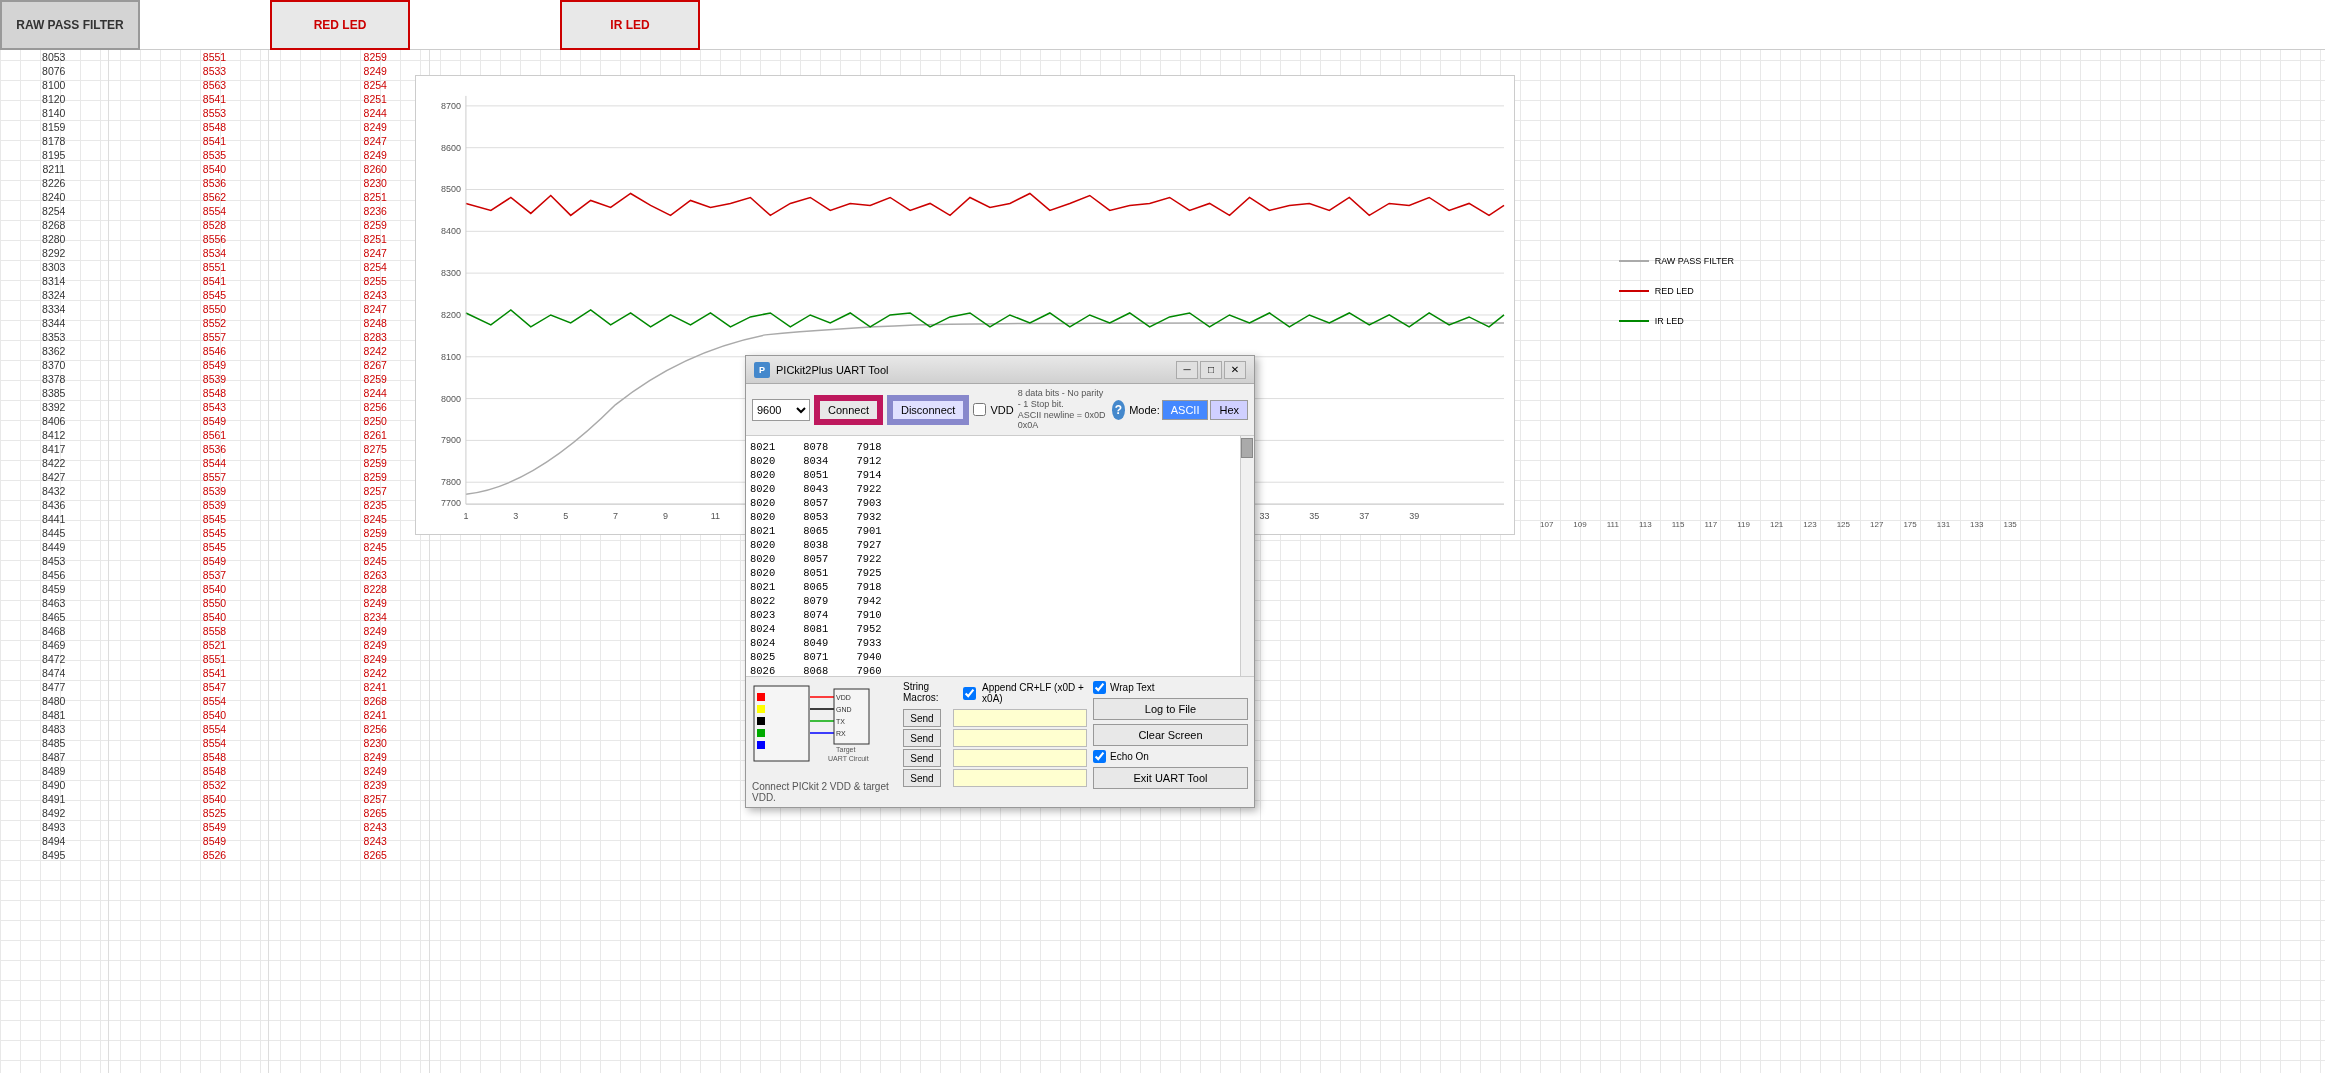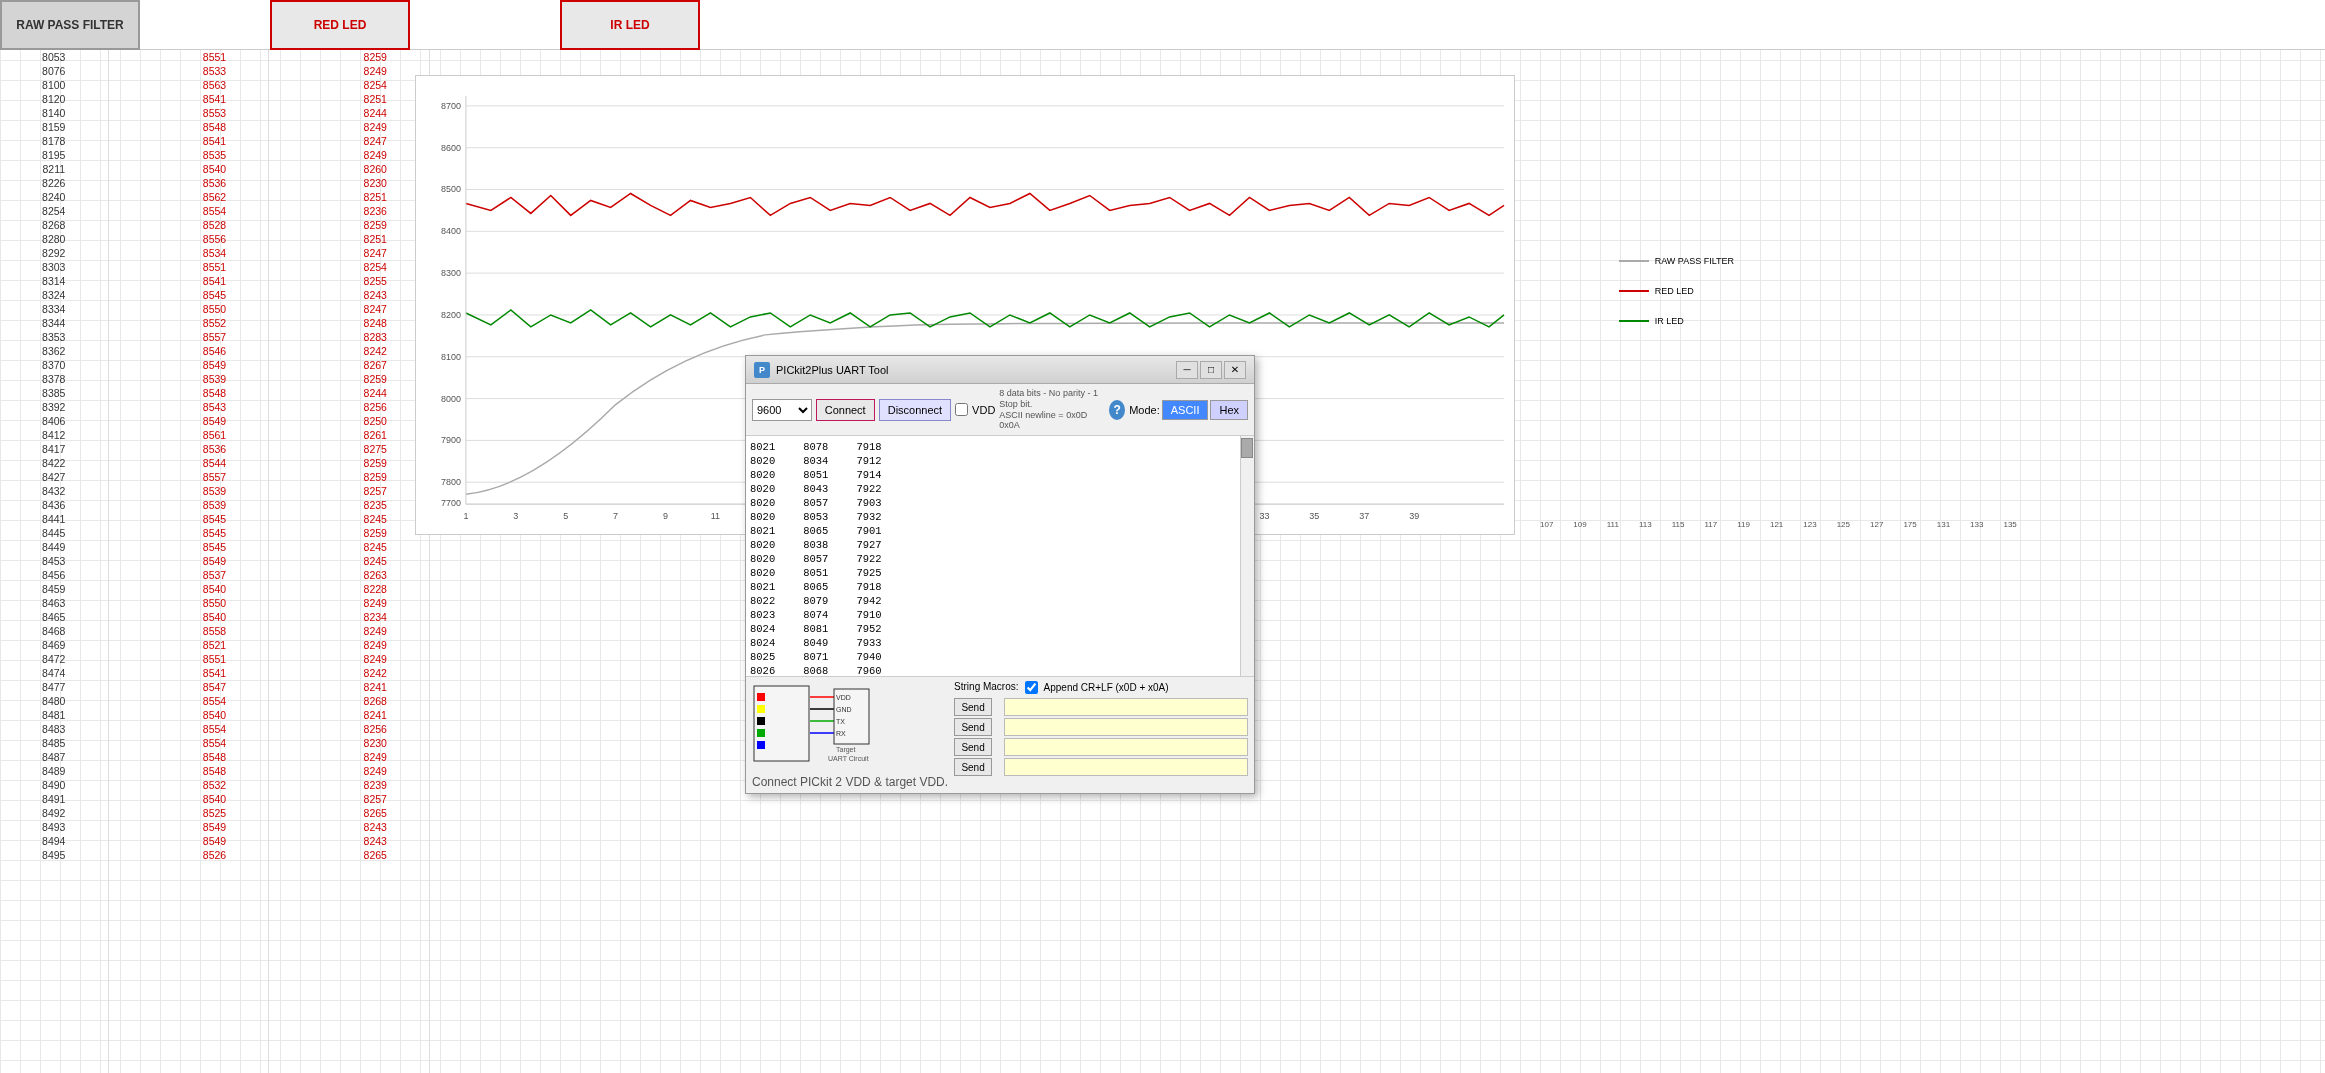--- a/index.html
+++ b/index.html
@@ -207,23 +207,23 @@
 
     .uart-select {
       width: 75px;
       height: 22px;
       border: 1px solid #999;
       background: white;
       font-size: 11px;
     }
 
     .uart-btn {
-      height: 22px;
+      height: 30px;
       padding: 0 8px;
-      border: 1px solid #be185d;
+      border: 6px solid #be185d;
       background: #e8e8e8;
       cursor: pointer;
       font-size: 11px;
       white-space: nowrap;
     }
 
     .uart-btn-disconnect {
       background: #e0e0ff;
       border-color: #8888cc;
     }
@@ -361,23 +361,23 @@
     }
 
     .checkbox-row {
       display: flex;
       align-items: center;
       gap: 4px;
       font-size: 10px;
     }
 
     .uart-connect-text {
-      font-size: 12px;
+      font-size: 10px;
       color: #555;
-      margin-top: 2px;
+      margin-top: 8px;
     }
 
     
     .y-axis-labels {
       position: absolute;
       left: 5px;
       top: 10px;
       bottom: 30px;
       display: flex;
       flex-direction: column;
@@ -875,14 +875,27 @@
       <div class="macro-row">
         <button class="macro-send-btn">Send</button>
         <input type="text" class="macro-input" style="">
       </div>
       <div class="macro-row">
         <button class="macro-send-btn">Send</button>
         <input type="text" class="macro-input" style="">
       </div>
     </div>
 
+    <div class="uart-right-panel">
+      <div class="checkbox-row">
+        <input type="checkbox" checked="" style="">
+        <span>Wrap Text</span>
+      </div>
+      <button class="uart-right-btn">Log to File</button>
+      <button class="uart-right-btn">Clear Screen</button>
+      <div class="checkbox-row">
+        <input type="checkbox" checked="" style="">
+        <span>Echo On</span>
+      </div>
+      <button class="uart-right-btn">Exit UART Tool</button>
+    </div>
   </div>
 </div>
 
 </body></html>

